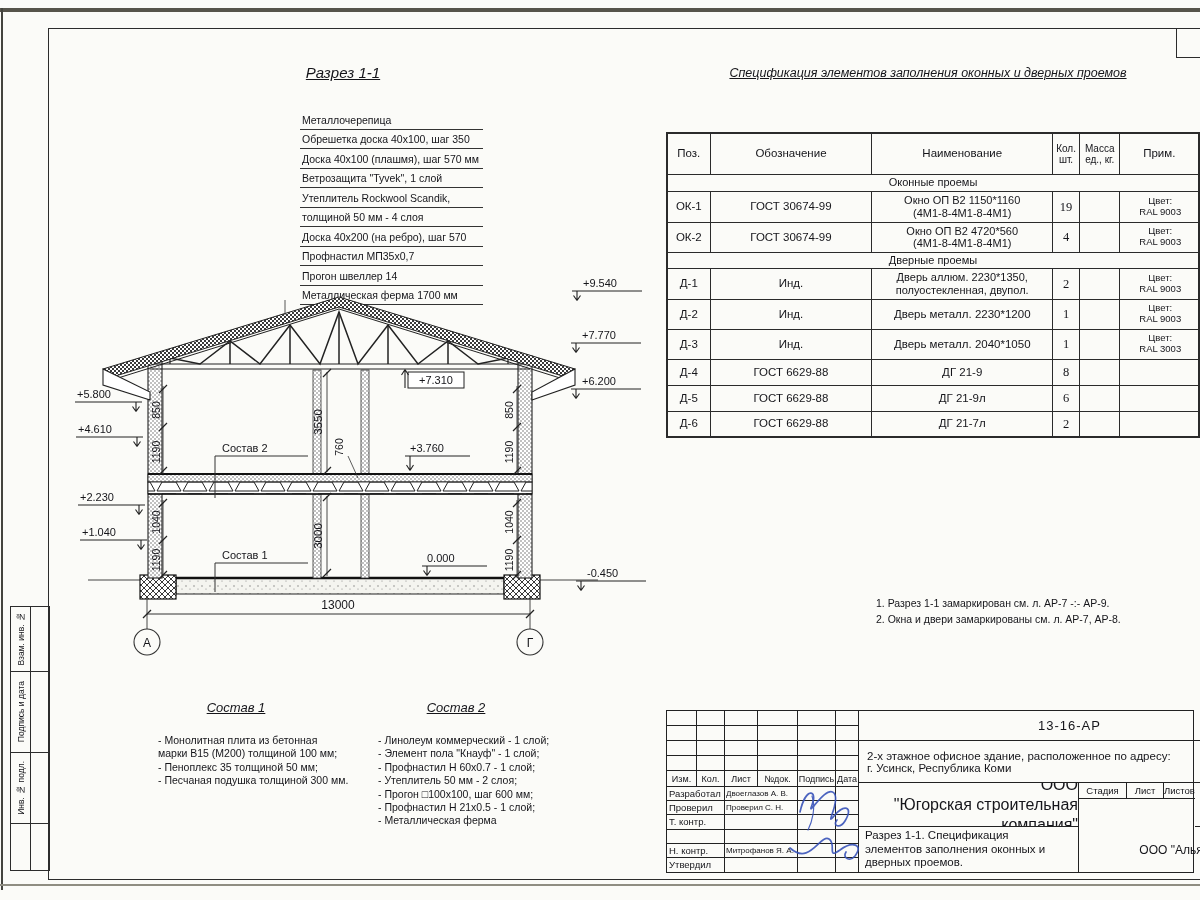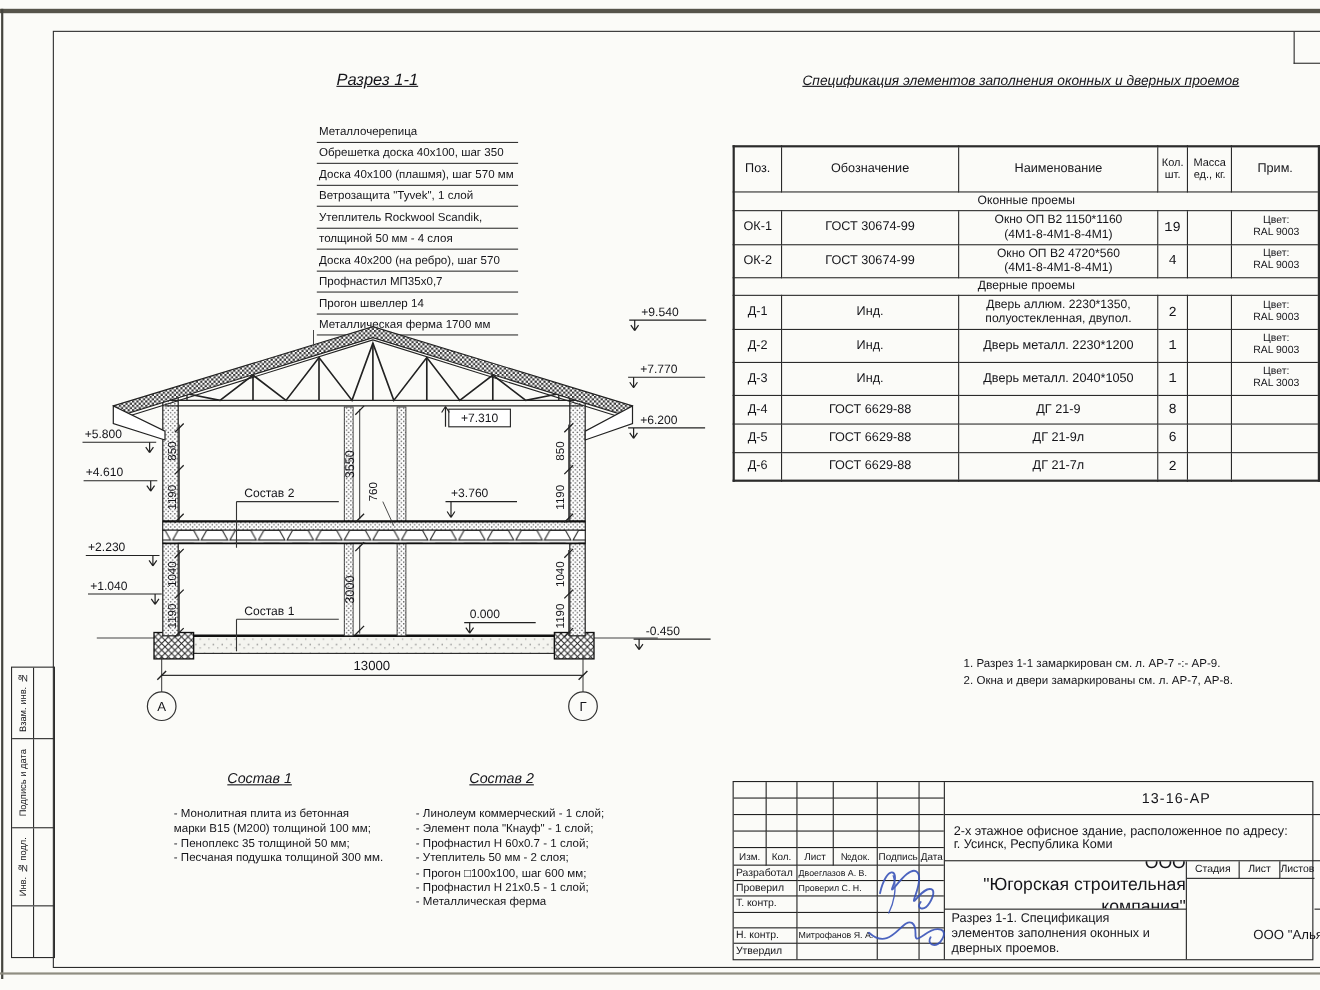--- a/index.html
+++ b/index.html
@@ -12,28 +12,28 @@
   .scan-left{left:1px;top:8px;width:2px;height:882px;background:#44443e;}
   .scan-bottom{left:0;top:884px;width:1200px;height:2px;background:#8f8d82;}
   
   .frame{left:48px;top:28px;width:1162px;height:850px;border:1.8px solid #2c2c2c;}
   .cornerbox{left:1176px;top:29px;width:34px;height:28px;border-left:1.6px solid #2c2c2c;border-bottom:1.6px solid #2c2c2c;}
   
   .h-title{font-style:italic;text-decoration:underline;text-align:center;}
   .sec-title{left:278px;top:64px;width:130px;font-size:15px;}
   .spec-title{left:664px;top:66px;width:528px;font-size:12.5px;}
   
-  .roofnote{left:288px;top:110px;width:183px;font-size:10.5px;}
+  .roofnote{left:300px;top:110px;width:183px;font-size:10.5px;}
   .roofnote .ln{border-bottom:1.3px solid #333;padding:2.5px 0 1.5px 2px;height:14.5px;line-height:14px;overflow:hidden;}
   
   .spec-table{left:666px;top:132px;border-collapse:collapse;table-layout:fixed;border:2px solid #2b2b2b;}
   .spec-table td{border:1.3px solid #2b2b2b;text-align:center;vertical-align:middle;
                  font-size:11.5px;line-height:1.12;padding:0 2px;overflow:hidden;}
   .spec-table td.small{font-size:10px;}
-  .spec-table td.qty{font-family:Liberation Mono, monospace;font-size:12.5px;}
+  .spec-table td.qty{font-family:Liberation Serif, serif;font-size:12.5px;}
   .spec-table td.note{font-size:9.5px;text-align:center;padding-left:4px;line-height:1.12;}
   .spec-table tr.grp td{font-size:11px;}
   
   .notes{left:876px;top:596px;font-size:10.5px;line-height:15.5px;}
   
   .sostav-t{font-size:13px;font-style:italic;text-decoration:underline;text-align:center;width:112px;}
   .sostav-l{font-size:10.5px;line-height:13.4px;}
   
   .tb{left:666px;top:710px;width:526px;height:161px;border:1.8px solid #222;display:flex;font-size:9.5px;}
   .tb .cell{border-right:1.3px solid #222;border-bottom:1.3px solid #222;box-sizing:border-box;

